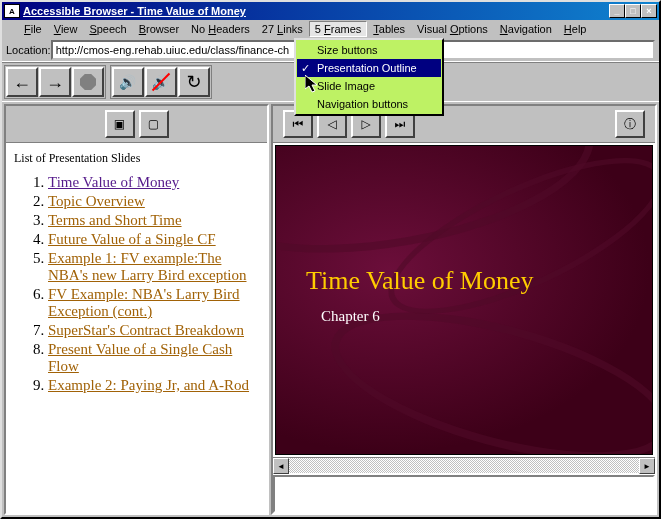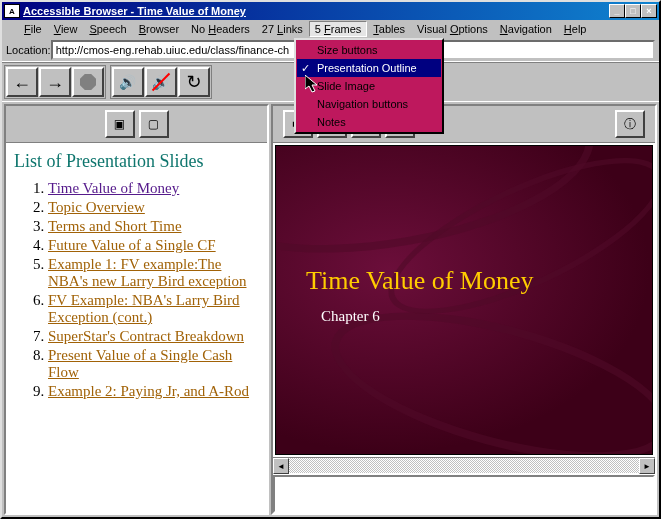--- a/index.html
+++ b/index.html
@@ -7,39 +7,39 @@
 .window { width: 661px; height: 519px; border: 2px solid; border-color: #dfdfdf #000 #000 #dfdfdf; background: #c0c0c0; display: flex; flex-direction: column; }
 .titlebar { background: linear-gradient(to right, #000080, #1084d0); color: #fff; height: 18px; display: flex; align-items: center; padding: 0 2px; font-weight: bold; font-size: 11px; }
 .titlebar-icon { width: 16px; height: 14px; margin-right: 3px; background: #fff; border: 1px solid #000; font-size: 8px; display: flex; align-items: center; justify-content: center; color: #000; }
 .titlebar-text { flex: 1; text-decoration: underline; }
 .titlebar-btns { display: flex; gap: 0; }
 .titlebar-btn { width: 16px; height: 14px; background: #c0c0c0; border: 1px solid; border-color: #fff #000 #000 #fff; font-size: 9px; display: flex; align-items: center; justify-content: center; font-family: Arial; font-weight: bold; cursor: pointer; }
 .menubar { display: flex; background: #c0c0c0; padding: 1px 16px; font-size: 11px; position: relative; }
 .menu-item { padding: 2px 6px; cursor: pointer; }
 .menu-item.open { background: #e5e5e5; border: 1px solid; border-color: #808080 #fff #fff #808080; padding: 1px 5px; }
 .menu-item u { text-decoration: underline; }
-.dropdown { position: absolute; top: 18px; left: 292px; background: #be185d; border: 2px solid; border-color: #dfdfdf #000 #000 #dfdfdf; min-width: 150px; z-index: 100; padding: 1px; }
+.dropdown { position: absolute; top: 18px; left: 292px; background: #bef264; border: 2px solid; border-color: #dfdfdf #000 #000 #dfdfdf; min-width: 150px; z-index: 100; padding: 1px; }
 .dropdown-item { padding: 3px 20px 3px 20px; cursor: pointer; position: relative; font-size: 11px; }
 .dropdown-item.selected { background: #000080; color: #fff; }
 .dropdown-item .check { position: absolute; left: 4px; }
 .location-row { display: flex; align-items: center; padding: 2px 4px; gap: 0; }
 .location-label { font-size: 11px; }
 .location-input { flex: 1; height: 20px; border: 2px inset #c0c0c0; background: #fff; padding: 0 3px; font-size: 11px; font-family: inherit; }
 .toolbar { display: flex; padding: 2px; gap: 1px; border-top: 1px solid #808080; border-bottom: 1px solid #fff; position: relative; }
 .toolbar::before { content: ""; position: absolute; top: -2px; left: 0; right: 0; height: 1px; background: #fff; }
 .tbtn { width: 32px; height: 30px; background: #c0c0c0; border: 2px solid; border-color: #fff #404040 #404040 #fff; display: flex; align-items: center; justify-content: center; cursor: pointer; font-size: 18px; }
 .tbtn-group { display: flex; border: 1px solid #808080; padding: 1px; gap: 1px; margin-right: 3px; }
 .content { flex: 1; display: flex; padding: 2px; gap: 2px; overflow: hidden; }
 .pane { border: 2px solid; border-color: #808080 #fff #fff #808080; background: #fff; display: flex; flex-direction: column; overflow: hidden; }
 .left-pane { width: 265px; }
 .right-pane { flex: 1; }
 .pane-toolbar { background: #c0c0c0; border-bottom: 1px solid #808080; padding: 4px; display: flex; justify-content: center; gap: 4px; }
 .pane-btn { width: 30px; height: 28px; background: #c0c0c0; border: 2px solid; border-color: #fff #404040 #404040 #fff; cursor: pointer; display: flex; align-items: center; justify-content: center; font-size: 12px; }
 .left-content { padding: 8px; overflow: auto; flex: 1; font-family: "Times New Roman", serif; font-size: 15px; }
-.left-heading { font-size: 18px; margin-bottom: 8px; color: #0f766e; }
+.left-heading { font-size: 12px; margin-bottom: 8px; color: #000000; }
 .slide-list { list-style: decimal; padding-left: 34px; }
 .slide-list li { margin-bottom: 2px; color: #000; }
 .slide-list a { color: #a16207; text-decoration: underline; }
 .slide-list a.visited { color: #551a8b; }
 .slide-area { flex: 1; background: #4a0020; position: relative; overflow: hidden; border: 1px solid #000; margin: 2px; }
 .slide-bg { position: absolute; inset: 0; background: radial-gradient(ellipse at 30% 40%, #6b0e3a 0%, #3d0018 70%); }
 .slide-swirl { position: absolute; border: 8px solid rgba(80, 10, 40, 0.6); border-radius: 50%; }
 .sw1 { width: 400px; height: 150px; top: -50px; left: -80px; transform: rotate(-10deg); }
 .sw2 { width: 350px; height: 120px; top: 180px; left: 50px; transform: rotate(15deg); }
 .sw3 { width: 300px; height: 100px; top: 40px; left: 100px; transform: rotate(-25deg); border-width: 6px; }
@@ -81,21 +81,20 @@
     <span class="menu-item"><u>T</u>ables</span>
     <span class="menu-item">Visual <u>O</u>ptions</span>
     <span class="menu-item"><u>N</u>avigation</span>
     <span class="menu-item"><u>H</u>elp</span>
 
     <div class="dropdown">
       <div class="dropdown-item">Size buttons</div>
       <div class="dropdown-item selected"><span class="check">✓</span><span>Presentation Outline</span></div>
       <div class="dropdown-item">Slide Image</div>
       <div class="dropdown-item">Navigation buttons</div>
-      <div class="dropdown-item">Notes</div>
     </div>
   </div>
 
   <div class="location-row">
     <span class="location-label">Location:</span>
     <input class="location-input" value="http://cmos-eng.rehab.uiuc.edu/class/finance-ch" style="">
   </div>
 
   <div class="toolbar">
     <div class="tbtn-group">

